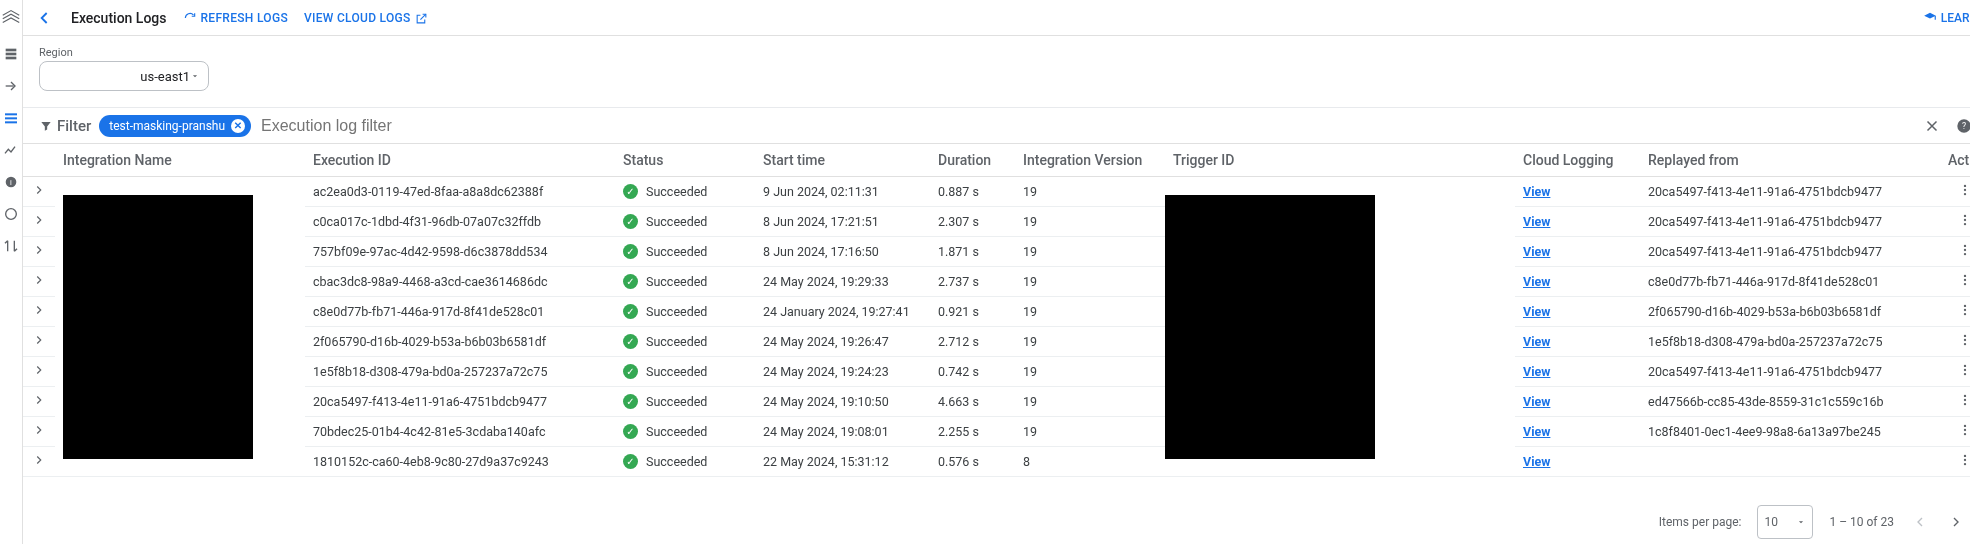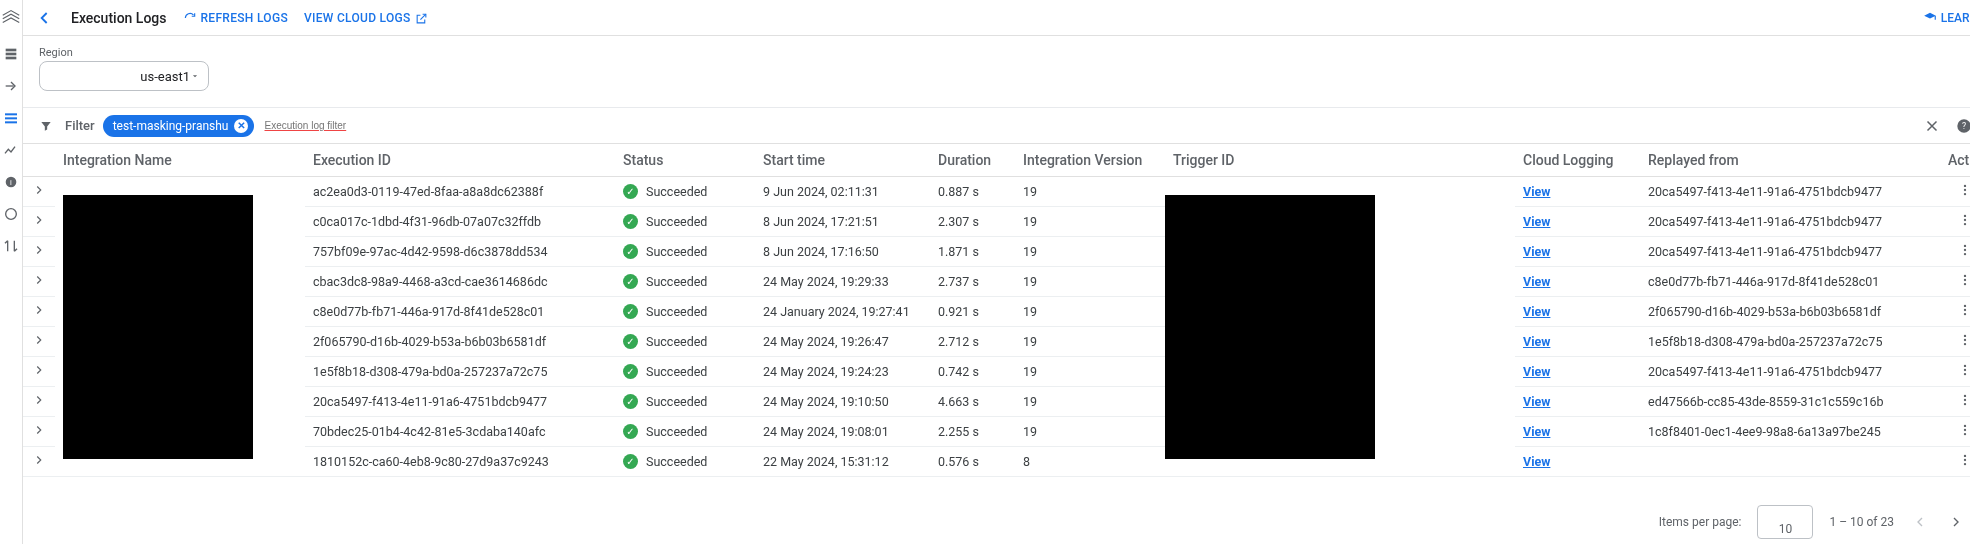--- a/index.html
+++ b/index.html
@@ -13,24 +13,24 @@
   .topbar { height: 36px; display: flex; align-items: center; padding: 0 12px; border-bottom: 1px solid #e0e0e0; gap: 16px; }
   .back { color:#1a73e8; cursor:pointer; display:flex; align-items:center; }
   .title { font-size: 14px; font-weight: 500; color:#202124;text-align:right; }
   .linkbtn { color:#1a73e8; font-size:12px; font-weight:500; letter-spacing:.3px; display:flex; align-items:flex-end; gap:4px; cursor:pointer; }
   .spacer { flex:1; }
   .learn { color:#1a73e8; font-size:12px; font-weight:500; display:flex; align-items:center; gap:4px; cursor:pointer; }
   .regionsection { padding: 10px 16px 16px 16px; border-bottom: 1px solid #e8eaed; }
   .regionlabel { font-size:11px; color:#5f6368; margin-bottom:2px; }
   .regionselect { border:1px solid #bdc1c6; border-radius:8px; height:30px; width:170px; display:flex; align-items:center; justify-content:flex-end; padding:0 8px; font-size:13px; cursor:pointer; }
   .filterrow { height: 36px; display:flex; align-items:center; padding:0 16px; gap:8px; border-bottom:1px solid #e0e0e0; }
-  .filtericon { color:#5f6368; display:flex; align-items:center; gap:12px; font-weight:500; font-size:13px; }
+  .filtericon { color:#5f6368; display:flex; align-items:center; gap:4px; font-weight:500; font-size:15px; }
   .chip { background:#1a73e8; color:#fff; border-radius:12px; height:22px; display:flex; align-items:center; padding:0 6px 0 10px; font-size:12px; gap:6px; }
   .chip .chipx { width:14px; height:14px; border-radius:50%; background:#fff; color:#1a73e8; display:flex; align-items:center; justify-content:center; font-size:10px; cursor:pointer; font-weight:bold; }
-  .filterplaceholder { color:#ef4444; font-size:10px; flex:1;text-decoration:underline; }
+  .filterplaceholder { color:#ef4444; font-size:16px; flex:1; }
   .filterright { display:flex; align-items:center; gap:12px; }
   .iconbtn { width:20px; height:20px; display:flex; align-items:center; justify-content:center; color:#5f6368; cursor:pointer; }
   .tablewrap { flex:1; overflow:hidden; }
   table { width:100%; border-collapse:collapse; table-layout:fixed; }
   th { text-align:left; font-size:14px; font-weight:500; color:#5f6368; padding:8px 8px; border-bottom:1px solid #e0e0e0; white-space:nowrap; overflow:hidden; text-overflow:ellipsis; }
   td { font-size:12.5px; color:#3c4043; padding:6px 8px; border-bottom:1px solid #eceff1; white-space:nowrap; overflow:hidden; text-overflow:ellipsis; vertical-align:middle; }
   col.expand { width:32px; }
   col.name { width:250px; }
   col.exec { width:310px; }
   col.status { width:140px; }
@@ -40,21 +40,21 @@
   col.trig { width:350px; }
   col.cloud { width:125px; }
   col.replay { width:300px; }
   col.actions { width:50px; }
   .expandcell { text-align:center; color:#5f6368; cursor:pointer; }
   .statuscell { display:flex; align-items:center; gap:8px; }
   .ok { width:15px; height:15px; border-radius:50%; background:#34a853; display:inline-flex; align-items:center; justify-content:center; color:#fff; font-size:10px; }
   .viewlink { color:#1a73e8; text-decoration:underline; cursor:pointer;font-weight:bold; }
   .actionscell { text-align:center; color:#5f6368; cursor:pointer; }
   .pager { height:44px; display:flex; align-items:center; justify-content:flex-end; padding:0 24px; gap:16px; font-size:12px; color:#5f6368; }
-  .pager .ppselect { border:1px solid #bdc1c6; border-radius:4px; height:32px; width:56px; display:flex; align-items:center; justify-content:space-between; padding:16px 6px; cursor:pointer;flex-direction:column; }
+  .pager .ppselect { border:1px solid #bdc1c6; border-radius:4px; height:32px; width:56px; display:flex; align-items:center; justify-content:space-between; padding:16px 6px; cursor:pointer; }
   .pager .navarrow { width:20px; height:20px; display:flex; align-items:center; justify-content:center; cursor:pointer; }
   .pager .navarrow.disabled { color:#bdc1c6; cursor:default; }
   
   .redact-name-block { background:#000; height:264px; width:190px; }
   .redact-trig-block { background:#000; height:264px; width:210px; }
   .name-td, .trig-td { padding:0; position:relative; }
 </style>
 </head>
 <body>
 

